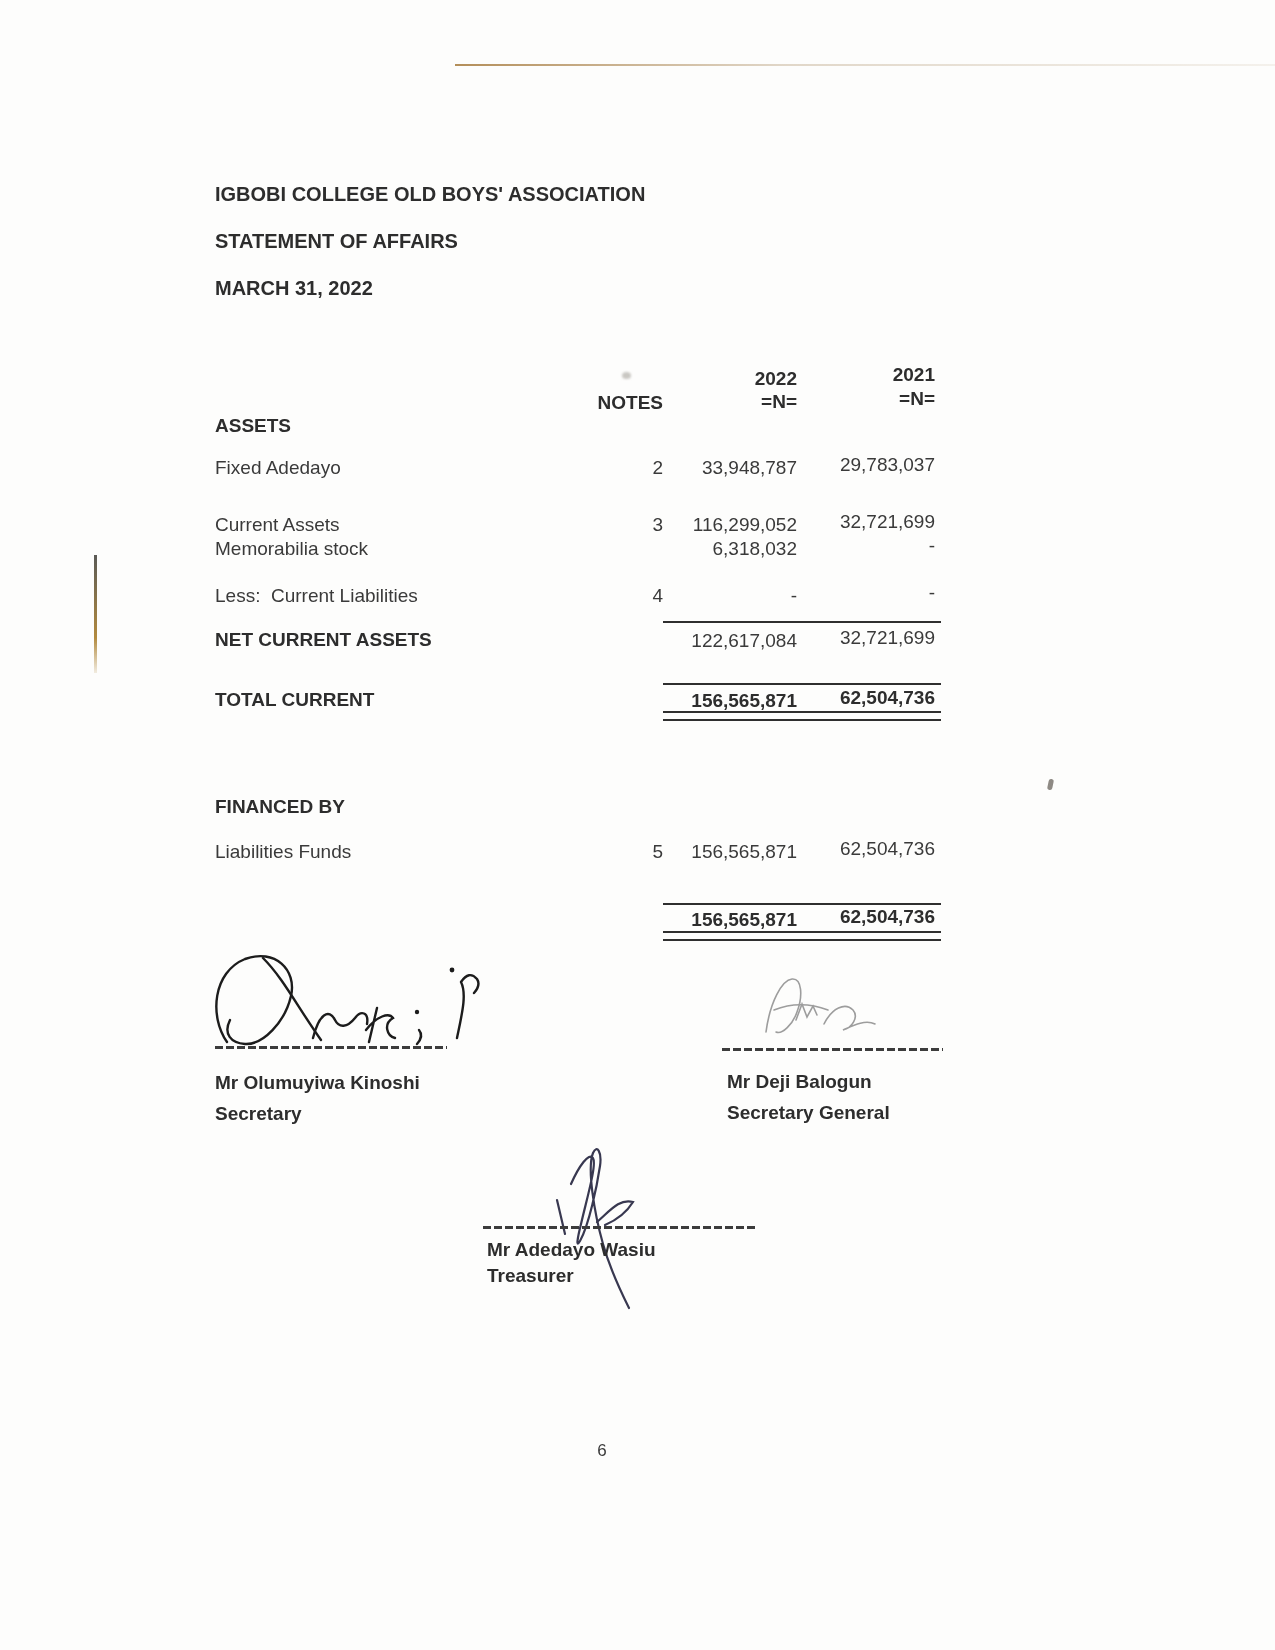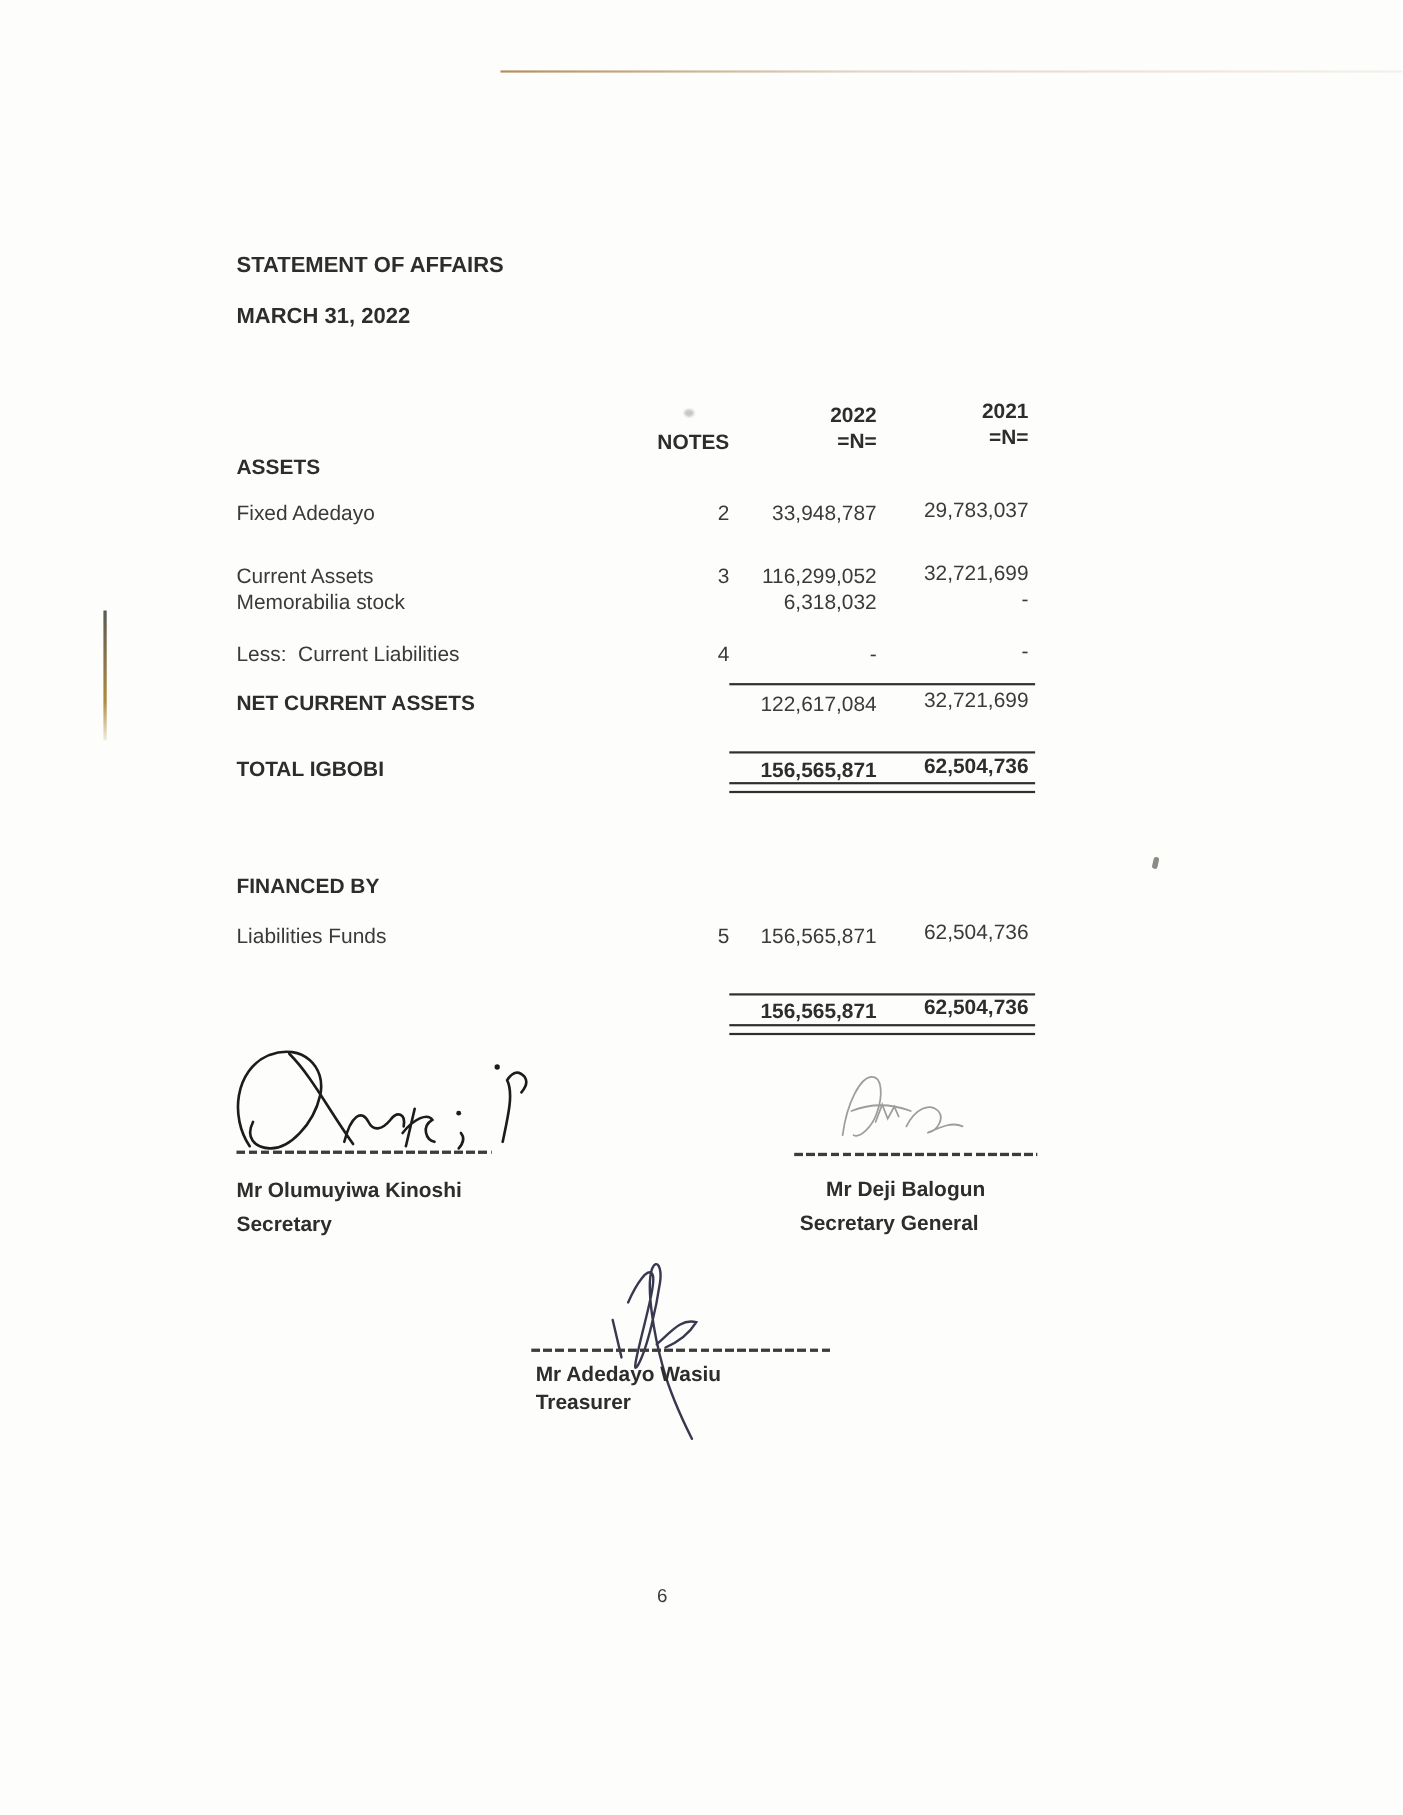--- a/index.html
+++ b/index.html
@@ -42,20 +42,21 @@
 </head>
 <body>
 
 <div class="page">
 
   <div class="edge-top"></div>
   <div class="edge-left"></div>
   <div class="speck-a"></div>
   <div class="speck-b"></div>
 
+  <div class="t b fs20" style="left:215px;top:183px;">IGBOBI COLLEGE OLD BOYS' ASSOCIATION</div>
   <div class="t b fs20" style="left:215px;top:230px;">STATEMENT OF AFFAIRS</div>
   <div class="t b fs20" style="left:215px;top:277px;">MARCH 31, 2022</div>
 
   <div class="c-y1 b" style="top:368px;">2022</div>
   <div class="c-y2 b" style="top:364px;">2021</div>
   <div class="c-note b" style="top:392px;">NOTES</div>
   <div class="c-y1 b" style="top:391px;">=N=</div>
   <div class="c-y2 b" style="top:388px;">=N=</div>
 
   <div class="t b fs19" style="left:215px;top:415px;">ASSETS</div>
@@ -91,21 +92,21 @@
 
   <div>
     <div class="t b fs19" style="left:215px;top:629px;">NET CURRENT ASSETS</div>
     <div class="c-y1" style="top:630px;">122,617,084</div>
     <div class="c-y2" style="top:627px;">32,721,699</div>
   </div>
 
   <div class="rule" style="top:683px;"></div>
 
   <div>
-    <div class="t b fs19" style="left:215px;top:689px;">TOTAL IGBOBI</div>
+    <div class="t b fs19" style="left:215px;top:689px;">TOTAL CURRENT</div>
     <div class="c-y1 b" style="top:690px;">156,565,871</div>
     <div class="c-y2 b" style="top:687px;">62,504,736</div>
   </div>
 
   <div class="rule-double" style="top:711px;"></div>
 
   <div class="t b fs19" style="left:215px;top:796px;">FINANCED BY</div>
 
   <div>
     <div class="t fs19" style="left:215px;top:841px;">Liabilities Funds</div>
@@ -141,21 +142,21 @@
 
   <svg class="sig-svg" style="left:752px;top:968px;" width="135" height="85" viewBox="0 0 135 85">
     <g fill="none" stroke="#9d9d9d" stroke-width="1.6" stroke-linecap="round">
       <path d="M14,64 C 18,34 30,12 40,11 C 50,10 51,28 45,44 C 41,56 30,67 24,64"></path>
       <path d="M22,42 C 42,34 60,36 76,42"></path>
       <path d="M44,52 l 6,-16 l 5,13 l 6,-11 l 4,9"></path>
       <path d="M72,56 C 80,40 93,34 101,42 C 107,49 100,60 91,62 C 100,58 113,51 123,56"></path>
     </g>
   </svg>
   <div class="sig-line" style="left:722px;top:1048px;width:221px;"></div>
-  <div class="t b fs19" style="left:727px;top:1071px;margin-left:24px;">Mr Deji Balogun</div>
+  <div class="t b fs19" style="left:727px;top:1071px;">Mr Deji Balogun</div>
   <div class="t b fs19" style="left:727px;top:1102px;">Secretary General</div>
 
   <svg class="sig-svg" style="left:535px;top:1122px;" width="130" height="190" viewBox="0 0 130 190">
     <g fill="none" stroke="#383850" stroke-width="2.2" stroke-linecap="round">
       <path d="M22,78 L 30,112"></path>
       <path d="M36,62 C 44,44 54,30 58,36 C 62,42 52,76 46,102 C 42,118 41,126 45,119 C 54,103 62,64 65,44 C 67,30 62,22 58,31 C 52,46 59,90 68,122 C 75,147 84,166 94,186"></path>
       <path d="M62,100 C 74,90 84,76 98,80 C 90,93 77,100 70,103"></path>
     </g>
   </svg>
   <div class="sig-line" style="left:483px;top:1226px;width:272px;"></div>

